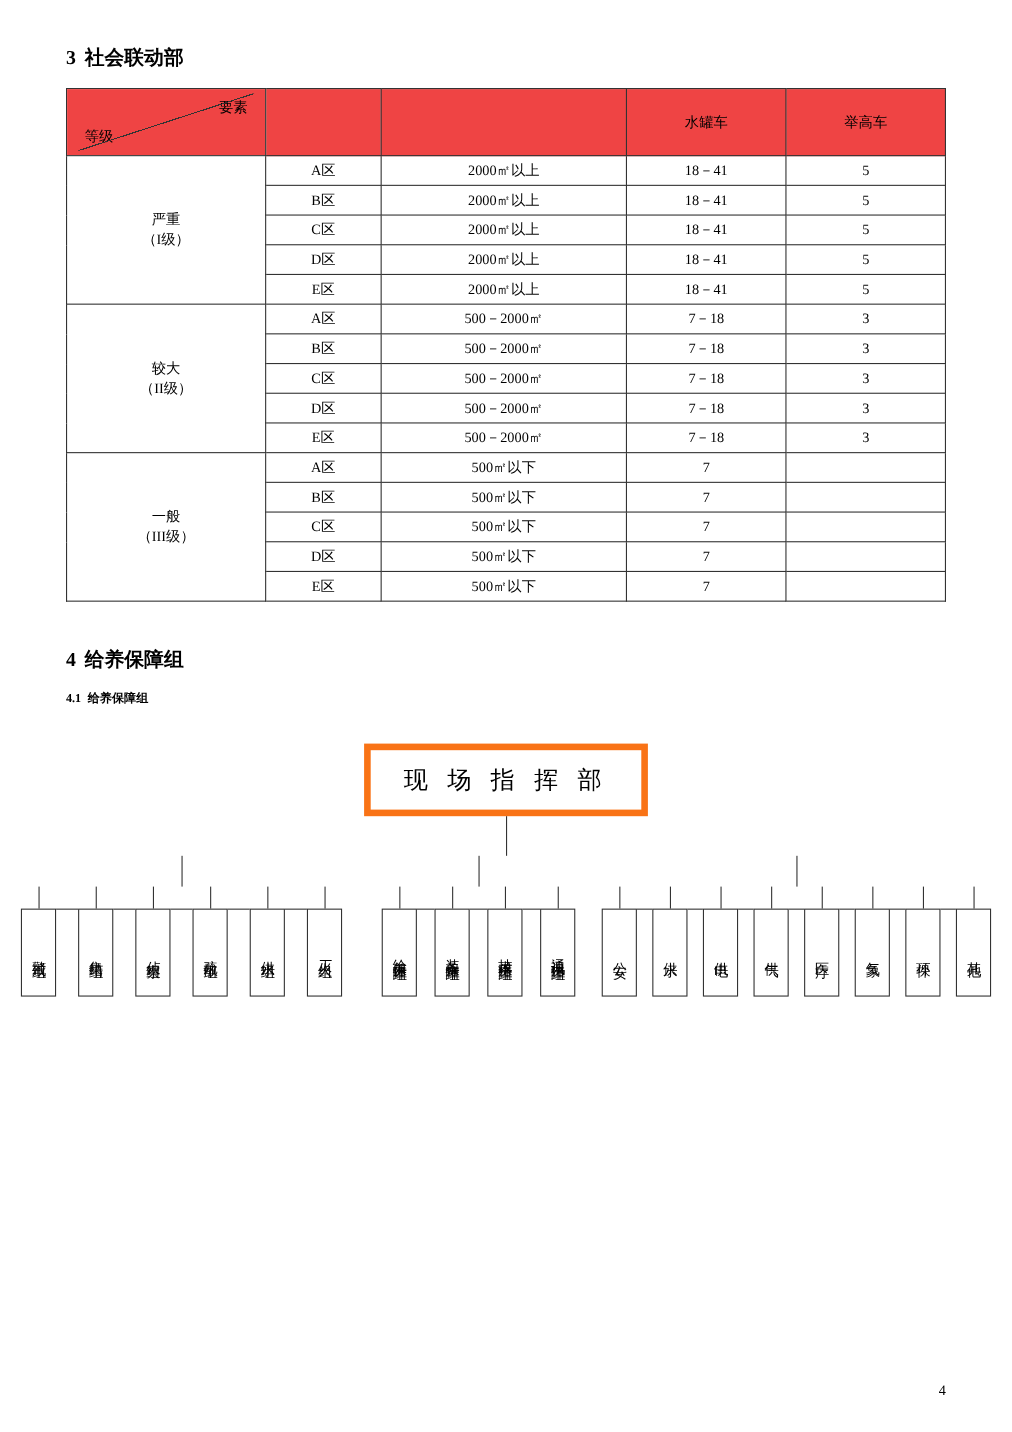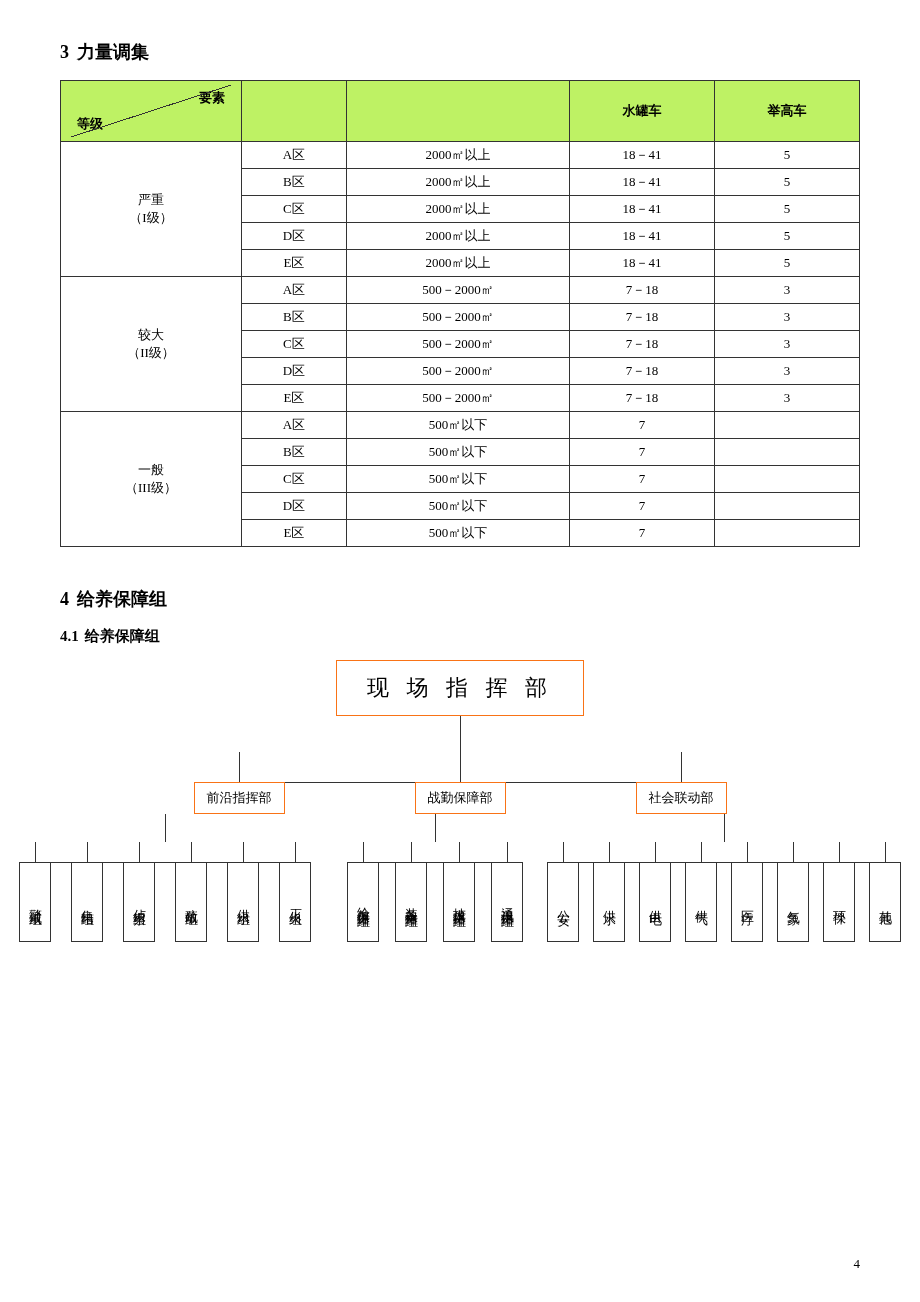--- a/index.html
+++ b/index.html
@@ -21,21 +21,21 @@
       display: flex;
       align-items: center;
       gap: 8px;
     }
     .section-title .num {
       font-size: 18px;
       font-weight: bold;
     }
 
     .subsection-title {
-      font-size: 15px;
+      font-size: 11px;
       font-weight: bold;
       margin-bottom: 14px;
       display: flex;
       align-items: center;
       gap: 6px;
     }
 
     
     .data-table {
       border-collapse: collapse;
@@ -44,22 +44,22 @@
       font-size: 13px;
     }
     .data-table td, .data-table th {
       border: 1px solid #333;
       padding: 4px 10px;
       text-align: center;
       vertical-align: middle;
       white-space: nowrap;
     }
     .data-table .header-row td {
-      background: #bef264;
-      font-weight: bold;
+      background: #ef4444;
+      font-weight: normal;
     }
     .diagonal-cell {
       position: relative;
       width: 160px;
       min-width: 140px;
       text-align: left;
       padding: 0;
     }
     .diagonal-inner {
       position: relative;
@@ -90,25 +90,26 @@
     .org-chart {
       margin-top: 10px;
       display: flex;
       flex-direction: column;
       align-items: center;
       gap: 0;
       font-size: 13px;
     }
 
     .org-box {
-      border: 1px solid #f97316;
+      border: 6px solid #f97316;
       padding: 6px 12px;
       text-align: center;
       background: #fff;
       white-space: nowrap;
+      margin-top: 20px;
     }
     .org-box.top-box {
       font-size: 22px;
       letter-spacing: 6px;
       padding: 12px 30px;
     }
 
     .v-line {
       width: 1px;
       background: #333;
@@ -136,21 +137,21 @@
     }
 
     .section-gap { margin-bottom: 36px; }
   </style>
 </head>
 <body>
 
 <div class="section-gap">
   <div class="section-title">
     <span class="num">3</span>
-    <span>力量调集</span>
+    <span>社会联动部</span>
   </div>
 
   <table class="data-table">
     <tbody>
 
       <tr class="header-row">
         <td class="diagonal-cell" rowspan="1">
           <div class="diagonal-inner">
             <span class="top-right">要素</span>
             <span class="bottom-left">等级</span>
@@ -270,41 +271,20 @@
     <span>4.1</span>
     <span>给养保障组</span>
   </div>
 
   <div class="org-chart">
 
     <div class="org-box top-box">现 场 指 挥 部</div>
 
     <div class="v-line" style="height:36px;"></div>
 
-    <div style="position:relative; display:flex; align-items:flex-start;">
-
-      <div style="display:flex; flex-direction:column; align-items:center;">
-        <div style="width:1px; height:30px; background:#333;"></div>
-        <div class="org-box">前沿指挥部</div>
-      </div>
-
-      <div style="width:130px; height:1px; background:#333; margin-top:30px;"></div>
-
-      <div style="display:flex; flex-direction:column; align-items:center;">
-        <div style="width:1px; height:30px; background:#333;"></div>
-        <div class="org-box">战勤保障部</div>
-      </div>
-
-      <div style="width:130px; height:1px; background:#333; margin-top:30px;"></div>
-
-      <div style="display:flex; flex-direction:column; align-items:center;">
-        <div style="width:1px; height:30px; background:#333;"></div>
-        <div class="org-box">社会联动部</div>
-      </div>
-    </div>
 
     <div style="display:flex; align-items:flex-start; gap:0; margin-top:0;">
 
       <div style="display:flex; flex-direction:column; align-items:center;">
         <div style="width:1px; height:28px; background:#333;"></div>
 
         <div style="display:flex; align-items:flex-start; position:relative;">
           <div style="display:flex; flex-direction:column; align-items:center;">
             <div style="width:1px; height:20px; background:#333;"></div>
             <div class="leaf-box">警戒组</div>

